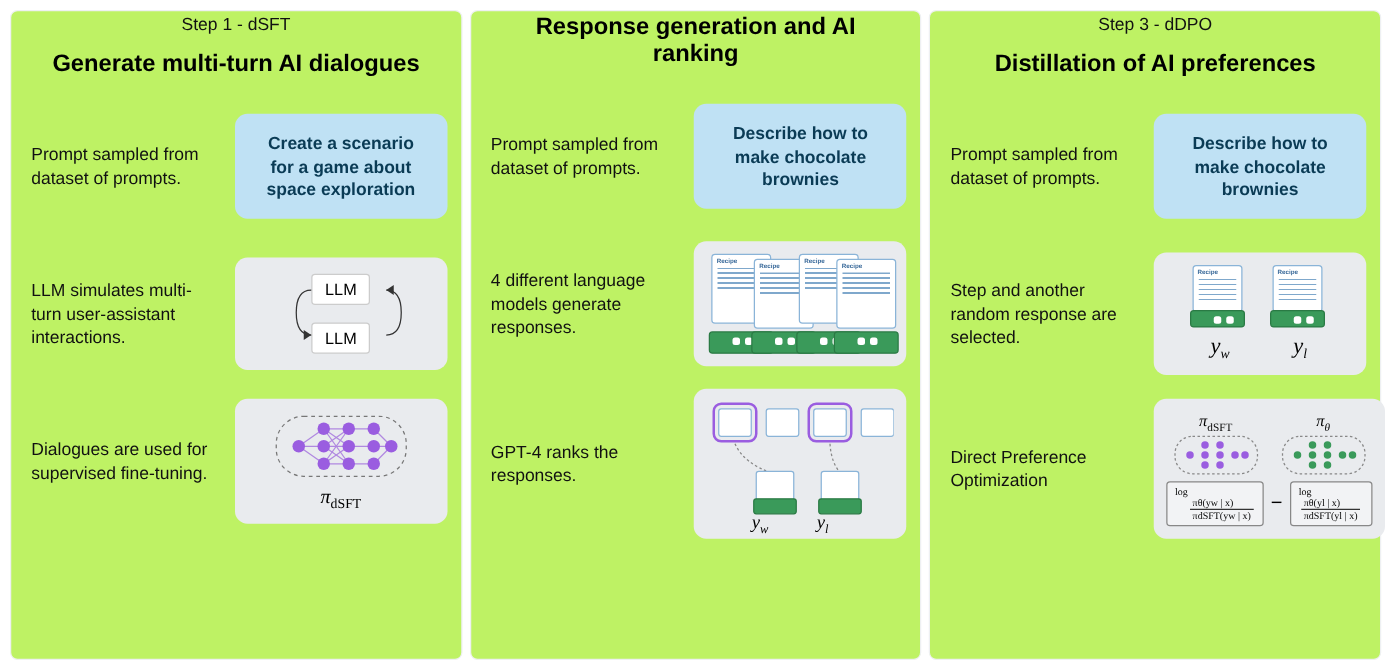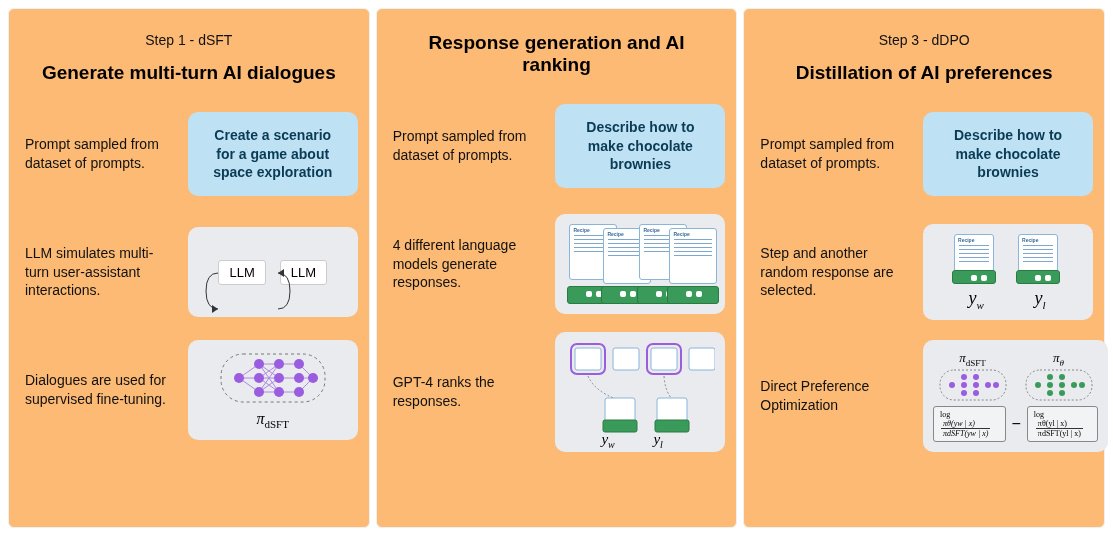--- a/index.html
+++ b/index.html
@@ -7,24 +7,24 @@
     font-family: -apple-system, BlinkMacSystemFont, "Segoe UI", Helvetica, Arial, sans-serif;
     background: #fff;
     width: 1113px;
     height: 536px;
     display: flex;
     gap: 6px;
     padding: 8px;
   }
   .col {
     flex: 1;
-    background: #fdba74;
+    background: #bef264;
     border: 1px solid #eef0f2;
     border-radius: 6px;
-    padding: 23px 16px 10px;
+    padding: 2px 16px 10px;
     display: flex;
     flex-direction: column;
   }
   .step-label {
     text-align: center;
     font-size: 14px;
     color: #111;
     font-weight: 400;
     margin-bottom: 14px;
   }
@@ -79,21 +79,21 @@
   .llm-box {
     background: #fff;
     border: 1px solid #ccc;
     border-radius: 3px;
     padding: 4px 10px;
     font-size: 13px;
     font-weight: 500;
   }
   .llm-stack {
     display: flex;
-    flex-direction: row;
+    flex-direction: column;
     gap: 14px;
     align-items: center;
     position: relative;
   }
   svg { display: block; }
   .recipe-cluster { position: relative; width: 150px; height: 80px; }
   .recipe-card {
     position: absolute;
     width: 48px;
     height: 56px;
@@ -357,21 +357,21 @@
                   <circle cx="38" cy="25" r="3"></circle>
                   <circle cx="50" cy="17" r="3"></circle>
                   <circle cx="58" cy="17" r="3"></circle>
                 </g>
             </svg>
           </div>
         </div>
         <div style="display:flex;gap:6px;">
           <div class="eq-box">
             <span>log</span>
-            <span style="display:inline-block;vertical-align:middle;margin-left:1px;font-style:italic;">
+            <span style="display:inline-block;vertical-align:middle;margin-left:12px;">
               <span style="display:block;border-bottom:1px solid #333;padding:0 2px;">πθ(yw | x)</span>
               <span style="display:block;padding:0 2px;">πdSFT(yw | x)</span>
             </span>
           </div>
           <div style="align-self:center;">−</div>
           <div class="eq-box">
             <span>log</span>
             <span style="display:inline-block;vertical-align:middle;margin-left:2px;">
               <span style="display:block;border-bottom:1px solid #333;padding:0 2px;">πθ(yl | x)</span>
               <span style="display:block;padding:0 2px;">πdSFT(yl | x)</span>

